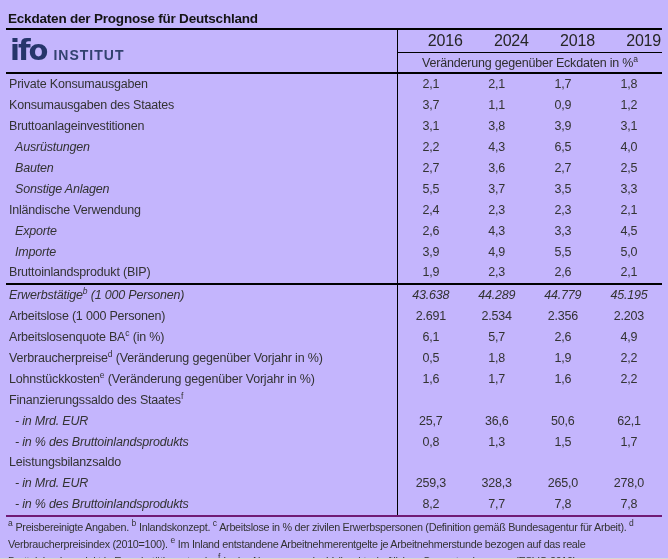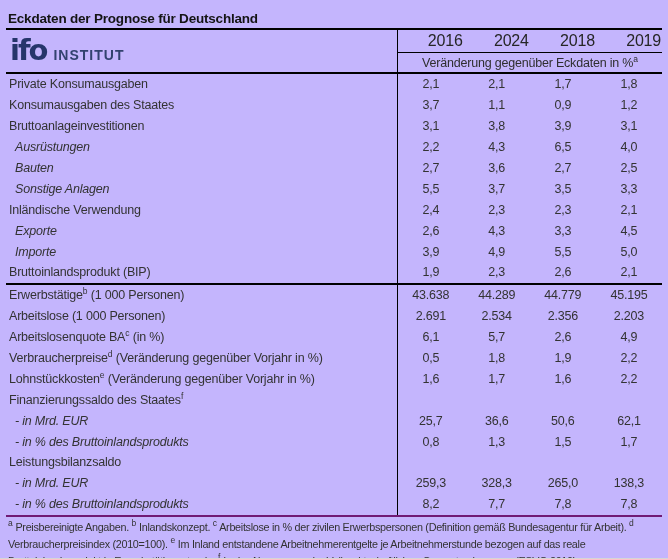--- a/index.html
+++ b/index.html
@@ -70,21 +70,21 @@
   }
   tbody td {
     font-size: 12.5px;
     height: 18.9px;
     vertical-align: middle;
     color: #333;
   }
   td.label { padding-left: 3px; border-right: 1px solid #000; overflow: hidden; white-space: nowrap; margin-top: 40px; }
   td.label.indent { padding-left: 9px; font-style: italic; }
   td.value { text-align: center; width: 65px; }
-  tr.thick-top td { border-top: 2px solid #000; }
+  tr.thick-top td { border-top: 2px solid #000; font-style: italic; }
   sup { font-size: 8.5px; line-height: 0; letter-spacing: 0; }
   .footnotes {
     font-size: 10.8px;
     line-height: 17.2px;
     padding: 2px 2px 3px 2px;
     border-bottom: 1px solid #000;
     color: #333;
     letter-spacing: -0.3px;
   }
 </style>
@@ -247,21 +247,21 @@
           <td class="value"></td>
           <td class="value"></td>
           <td class="value"></td>
           <td class="value"></td>
         </tr>
         <tr>
           <td class="label indent">- in Mrd. EUR</td>
           <td class="value">259,3</td>
           <td class="value">328,3</td>
           <td class="value">265,0</td>
-          <td class="value">138,3</td>
+          <td class="value">278,0</td>
         </tr>
         <tr>
           <td class="label indent">- in % des Bruttoinlandsprodukts</td>
           <td class="value">8,2</td>
           <td class="value">7,7</td>
           <td class="value">7,8</td>
           <td class="value">7,8</td>
         </tr>
       </tbody>
   </table>

